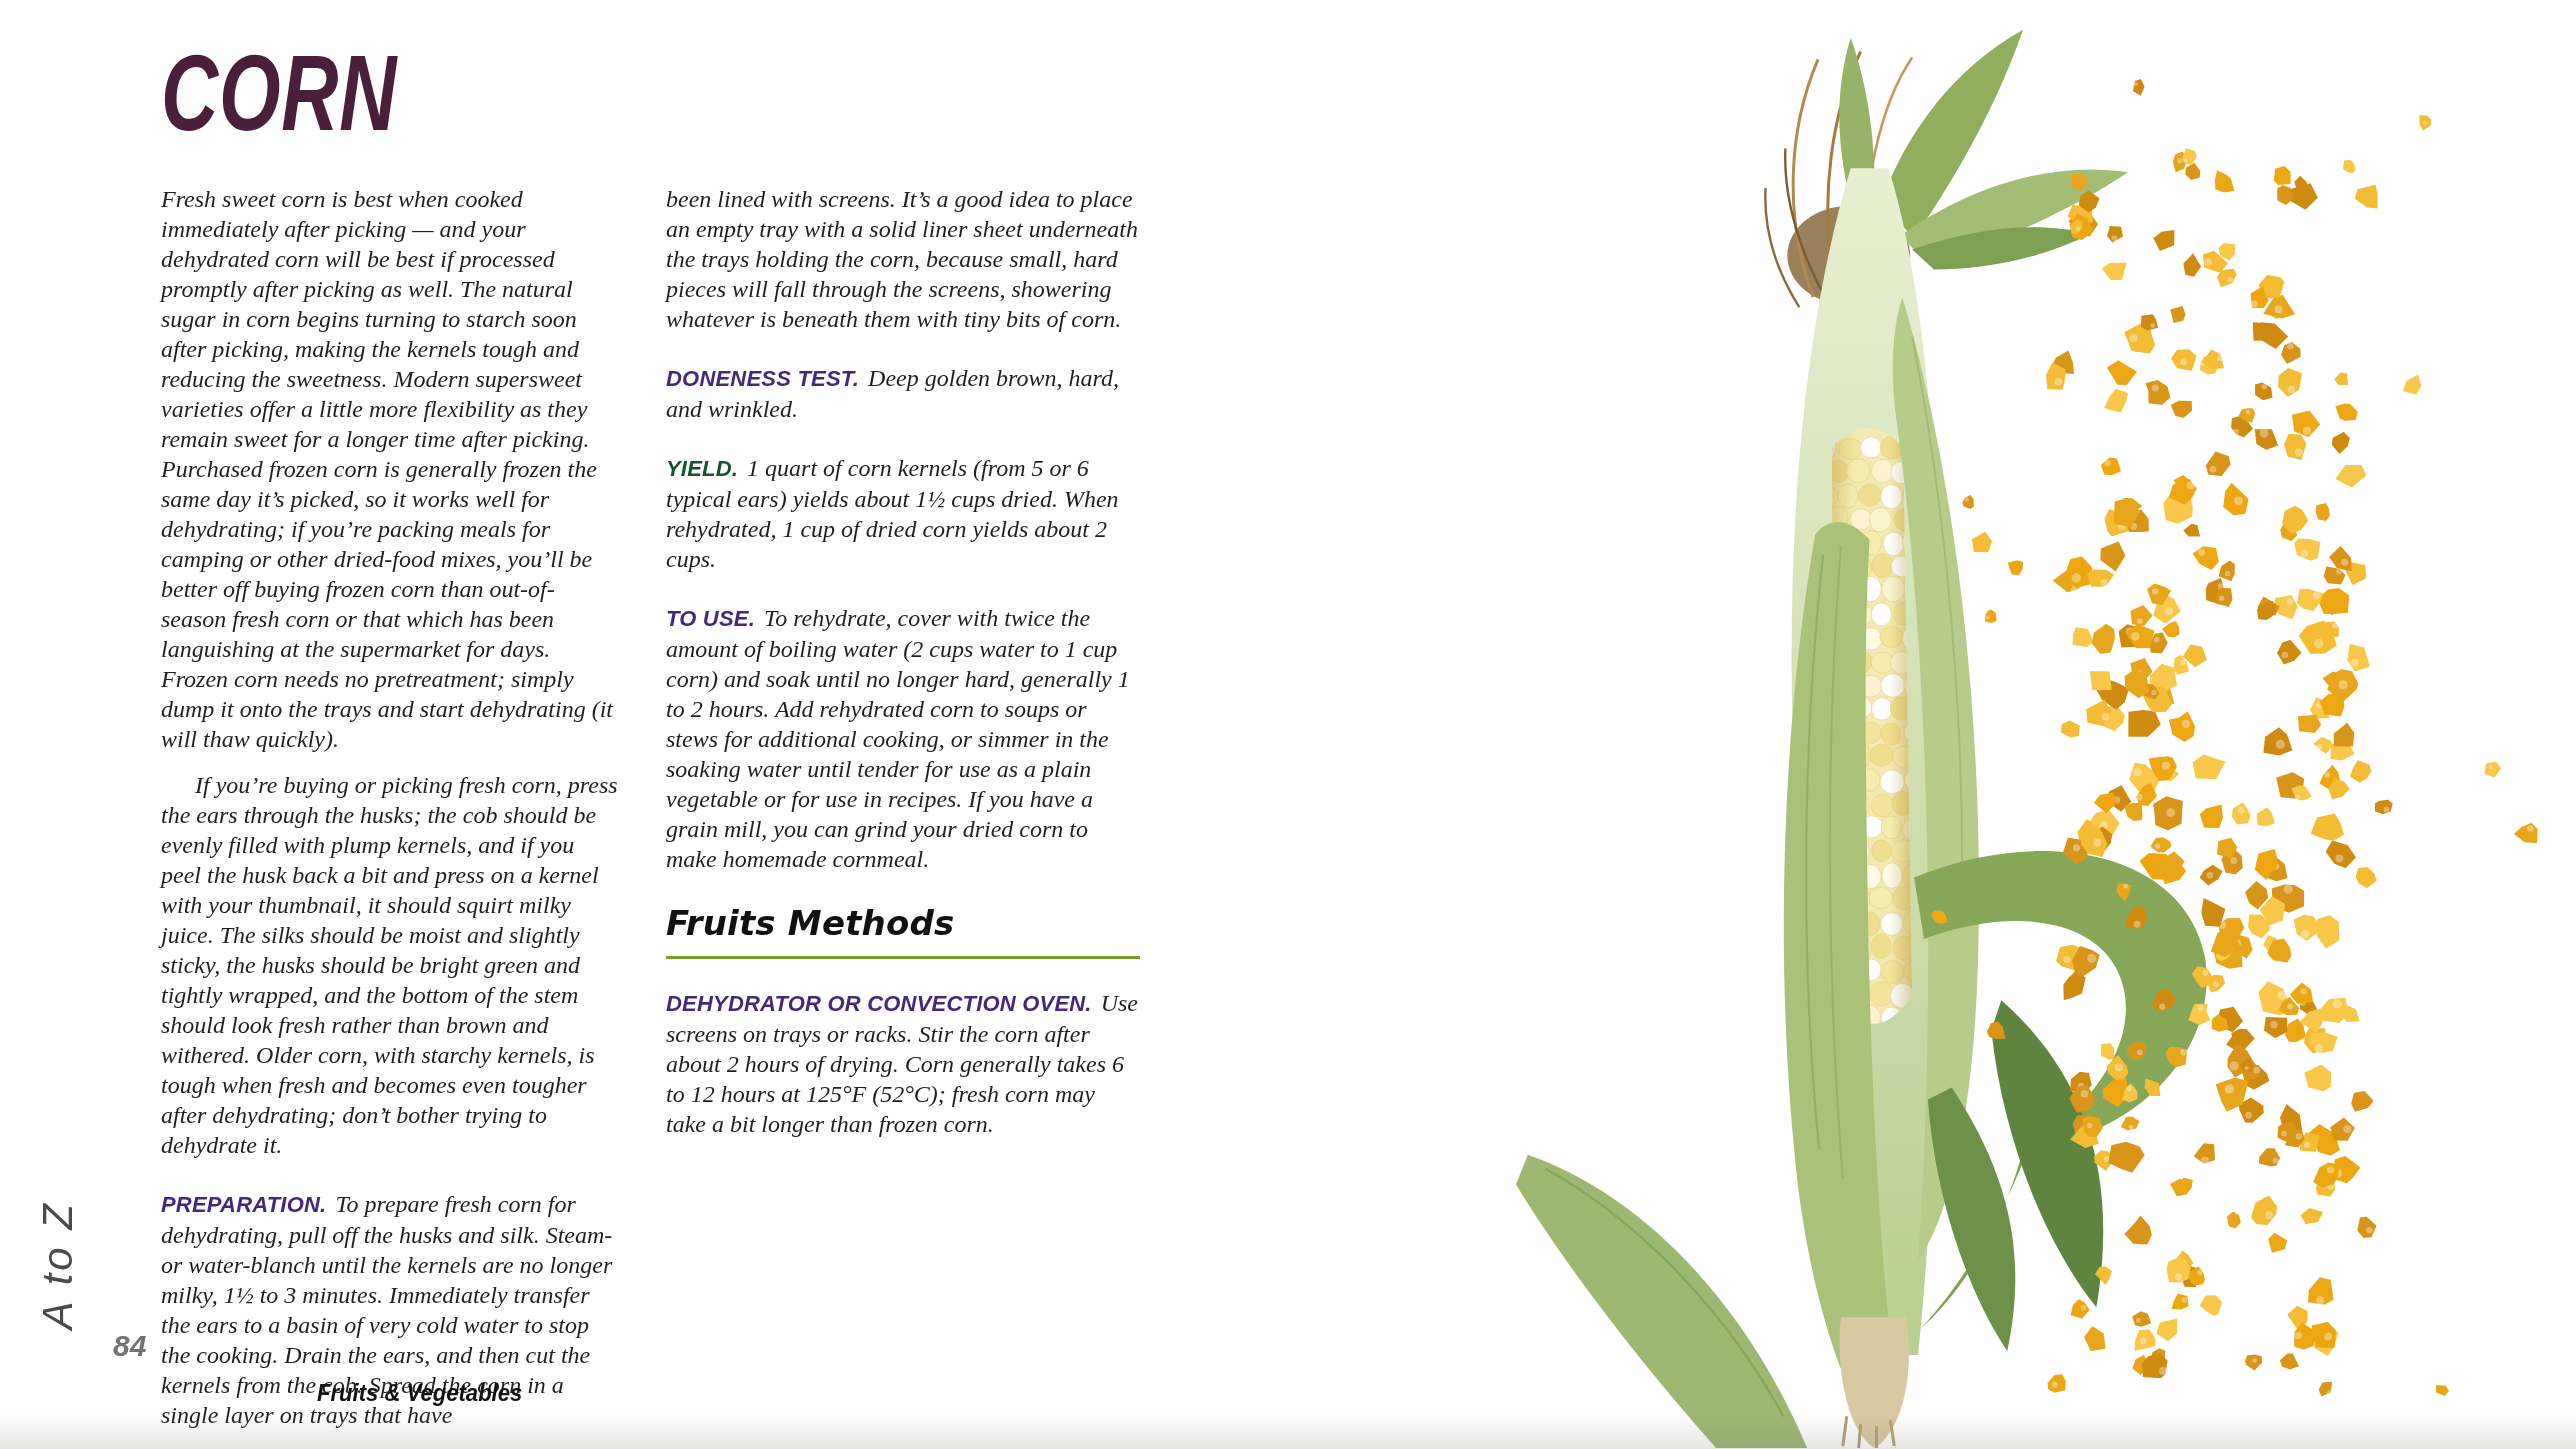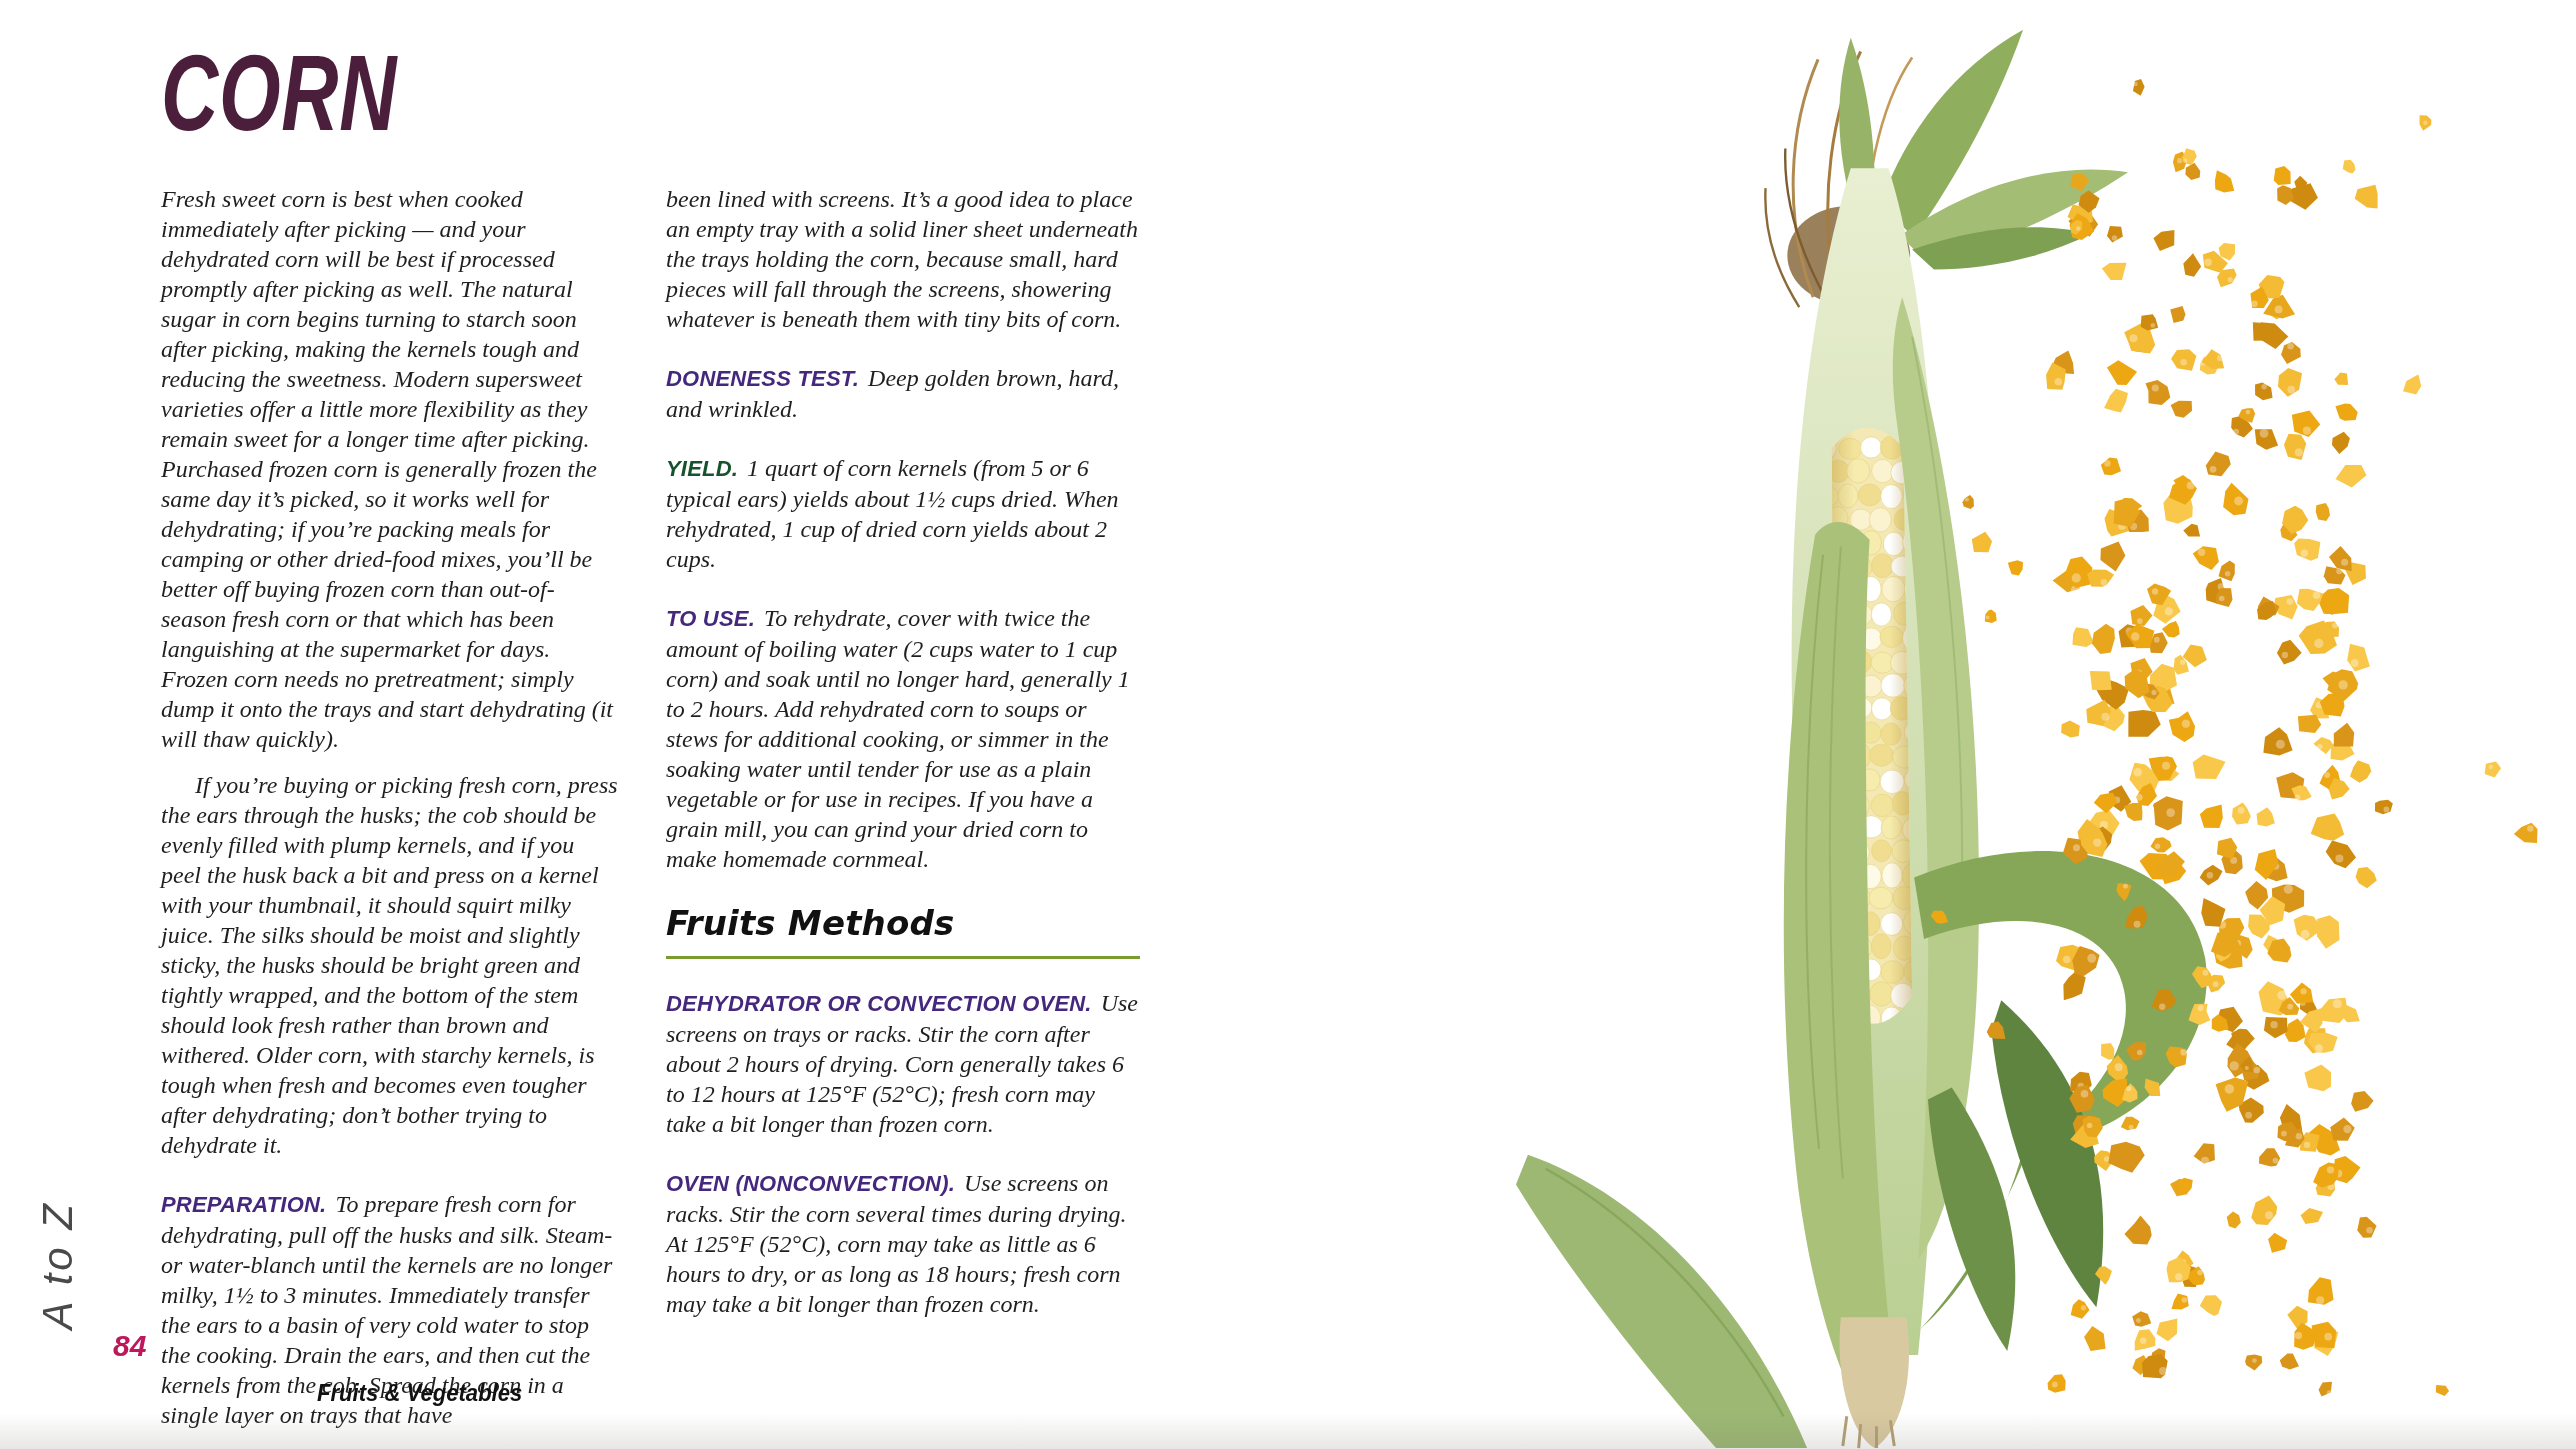--- a/index.html
+++ b/index.html
@@ -47,21 +47,21 @@
   .atoz{
     position:absolute;left:34px;top:1201px;
     writing-mode:vertical-rl;transform:rotate(180deg);
     font-family:"Liberation Sans","DejaVu Sans",sans-serif;
     font-weight:normal;font-size:42px;letter-spacing:3px;
     color:#4a4a4a;
   }
   .pagenum{
     position:absolute;left:113px;top:1329px;
     font-family:"Liberation Sans","DejaVu Sans",sans-serif;
-    font-weight:bold;font-size:30px;color:#be185d;
+    font-weight:bold;font-size:30px;color:#737373;
   }
   .footer-section{
     position:absolute;left:317px;top:1379px;
     font-family:"Liberation Sans","DejaVu Sans",sans-serif;
     font-weight:bold;font-size:24px;color:#111;
     transform:scaleX(0.92);transform-origin:left top;
   }
   
   .photo{position:absolute;left:1486px;top:0;width:1090px;height:1449px;}
   .bottom-shade{
@@ -84,21 +84,20 @@
   </div>
 
   <div class="col col2">
     <p class="body">been lined with screens. It’s a good idea to place an empty tray with a solid liner sheet underneath the trays holding the corn, because small, hard pieces will fall through the screens, showering whatever is beneath them with tiny bits of corn.</p>
     <p class="body sect"><span class="label" style="color: rgb(69, 40, 125);">DONENESS TEST.</span><span>Deep golden brown, hard, and wrinkled.</span></p>
     <p class="body sect"><span class="label" style="color: #14532d; text-align: center;">YIELD.</span><span>1 quart of corn kernels (from 5 or 6 typical ears) yields about 1½ cups dried. When rehydrated, 1 cup of dried corn yields about 2 cups.</span></p>
     <p class="body sect"><span class="label" style="color: rgb(69, 40, 125);">TO USE.</span><span>To rehydrate, cover with twice the amount of boiling water (2 cups water to 1 cup corn) and soak until no longer hard, generally 1 to 2 hours. Add rehydrated corn to soups or stews for additional cooking, or simmer in the soaking water until tender for use as a plain vegetable or for use in recipes. If you have a grain mill, you can grind your dried corn to make homemade cornmeal.</span></p>
     <h2 class="subhead">Fruits Methods</h2>
     <div class="rule" style="border-bottom-color: rgb(122, 156, 47);"></div>
     <p class="body sect"><span class="label" style="color: rgb(69, 40, 125);">DEHYDRATOR OR CONVECTION OVEN.</span><span>Use screens on trays or racks. Stir the corn after about 2 hours of drying. Corn generally takes 6 to 12 hours at 125°F (52°C); fresh corn may take a bit longer than frozen corn.</span></p>
-    <p class="body sect"><span class="label" style="color: rgb(69, 40, 125);">OVEN (NONCONVECTION).</span><span>Use screens on racks. Stir the corn several times during drying. At 125°F (52°C), corn may take as little as 6 hours to dry, or as long as 18 hours; fresh corn may take a bit longer than frozen corn.</span></p>
   </div>
 
   <div class="atoz">A to Z</div>
   <div class="pagenum">84</div>
   <div class="footer-section">Fruits &amp; Vegetables</div>
 
   <svg class="photo" viewBox="0 0 1100 1463" aria-hidden="true">
     <defs>
       <clipPath id="cobClip">
         <path d="M349,452 Q385,412 421,452 L430,1005 Q392,1062 351,1005 Z"></path>

